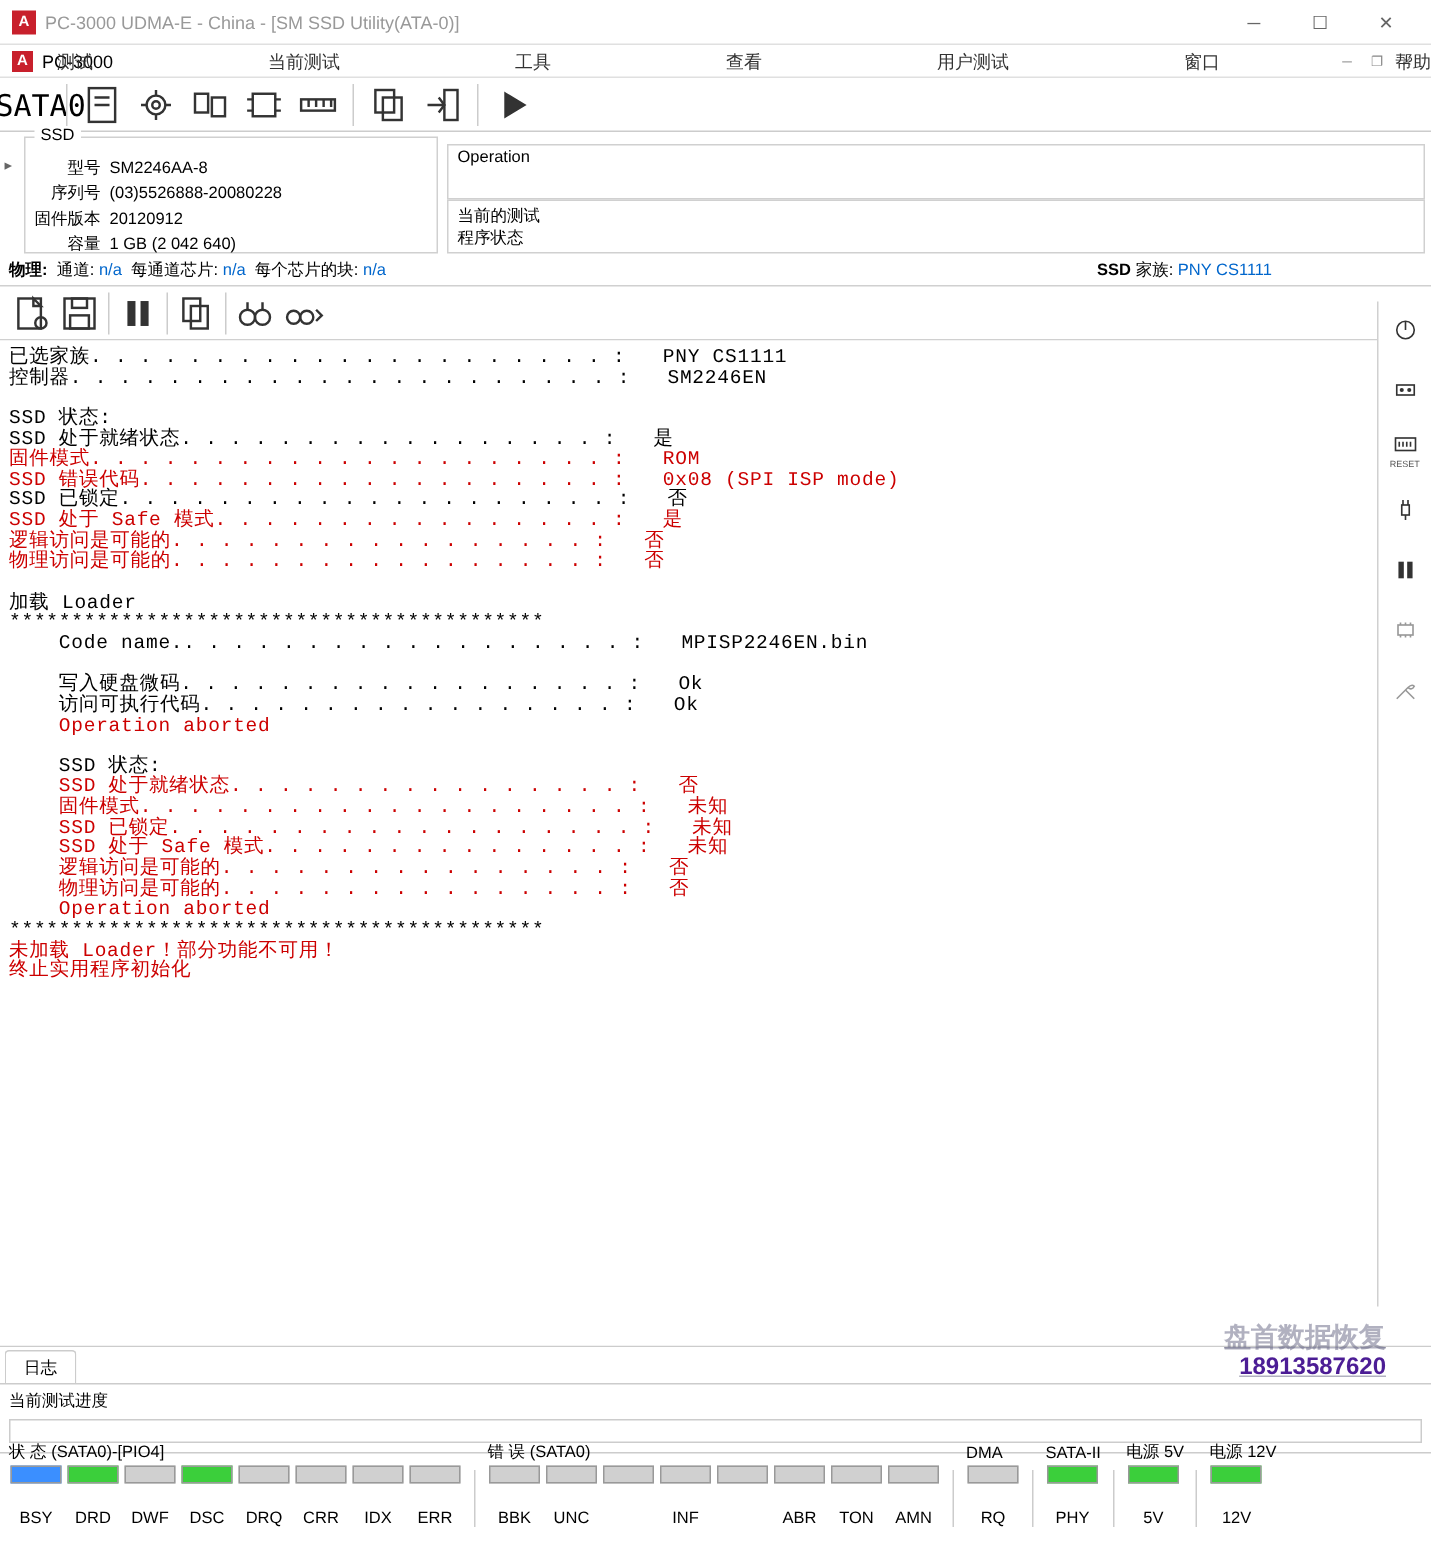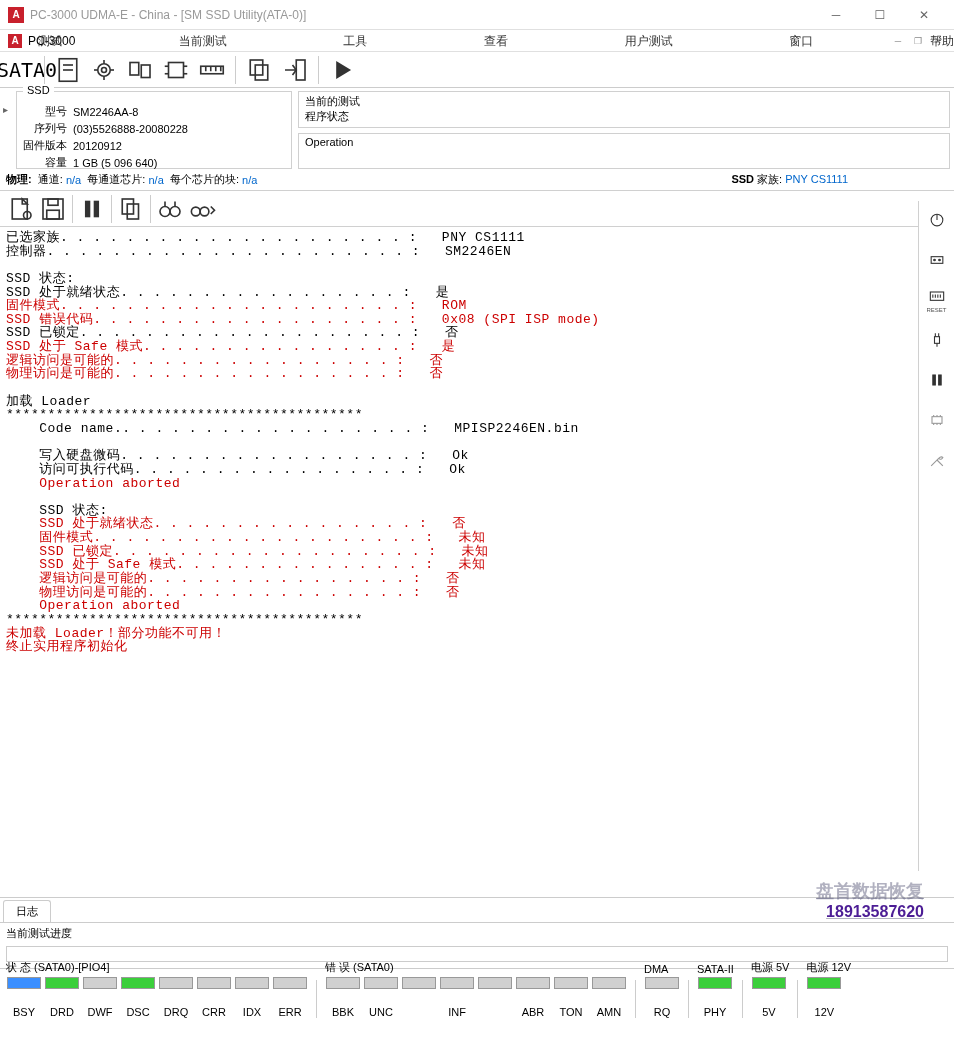--- a/index.html
+++ b/index.html
@@ -169,32 +169,32 @@
       <tr>
             <td>序列号</td>
             <td>(03)5526888-20080228</td>
           </tr>
       <tr>
             <td>固件版本</td>
             <td>20120912</td>
           </tr>
       <tr>
             <td>容量</td>
-            <td>1 GB (5 096 640)</td>
+            <td>1 GB (2 042 640)</td>
           </tr>
     </tbody>
       </table>
   </div>
   <div class="right-stack">
+    <div class="info-box op-box">
+      <div>Operation</div>
+    </div>
     <div class="info-box test-box">
       <div>当前的测试</div>
       <div>程序状态</div>
-    </div>
-    <div class="info-box op-box">
-      <div>Operation</div>
     </div>
   </div>
 </div>
 
 <div class="phys-row">
   <b>物理:</b>&nbsp;&nbsp;
   <span>通道:</span>&nbsp;<span class="na">n/a</span>&nbsp;&nbsp;
   <span>每通道芯片:</span>&nbsp;<span class="na">n/a</span>&nbsp;&nbsp;
   <span>每个芯片的块:</span>&nbsp;<span class="na">n/a</span>
   <span class="ssd-family">

